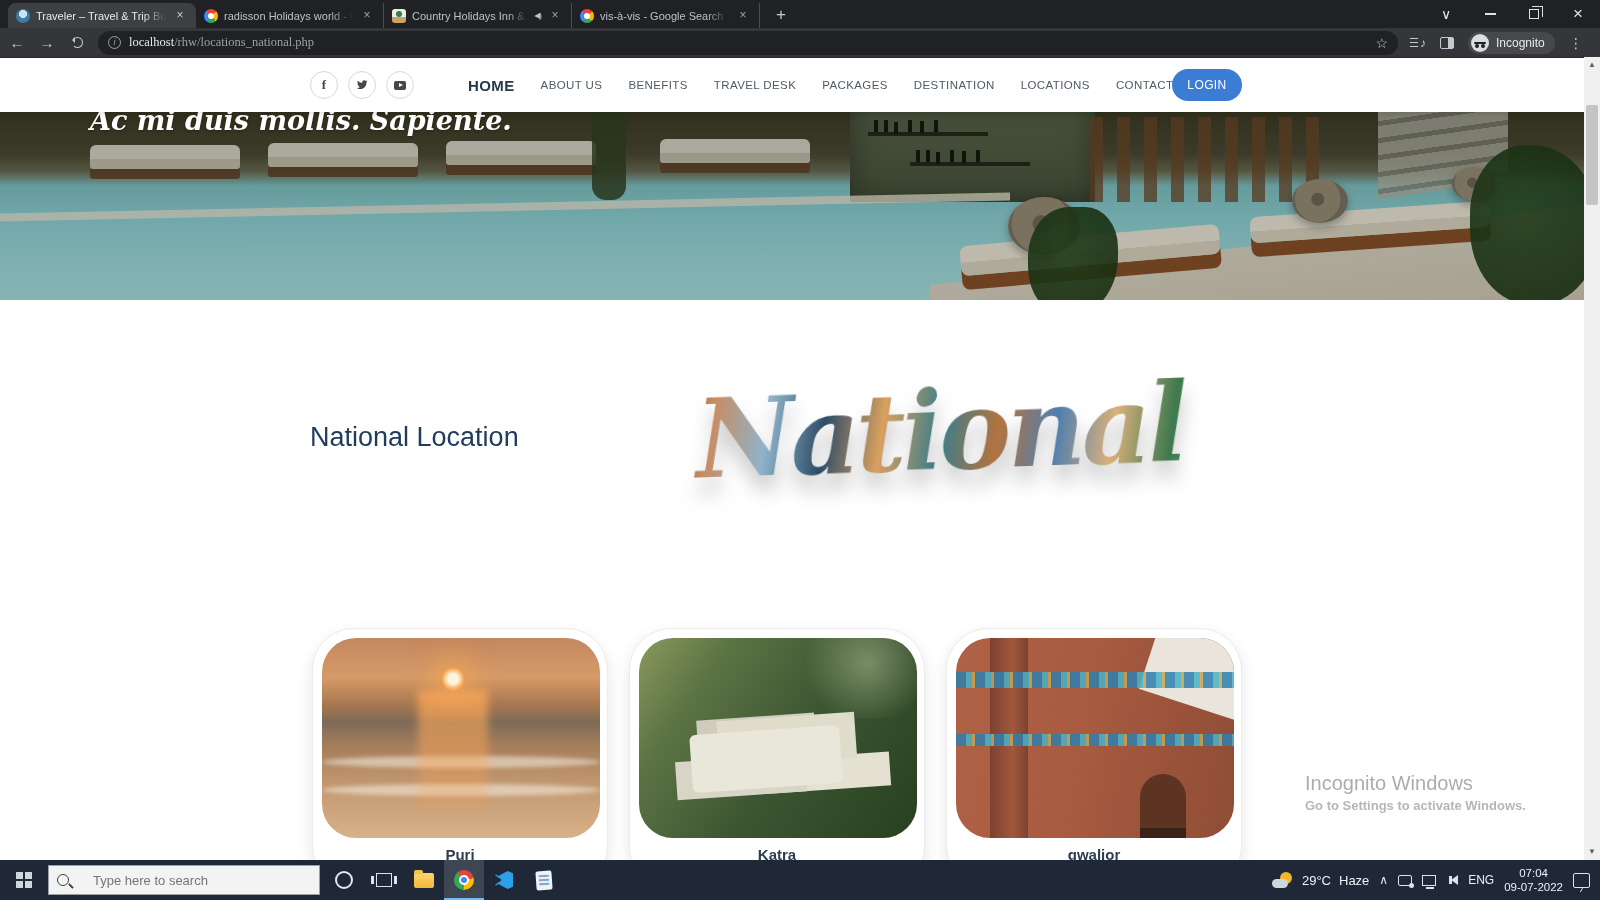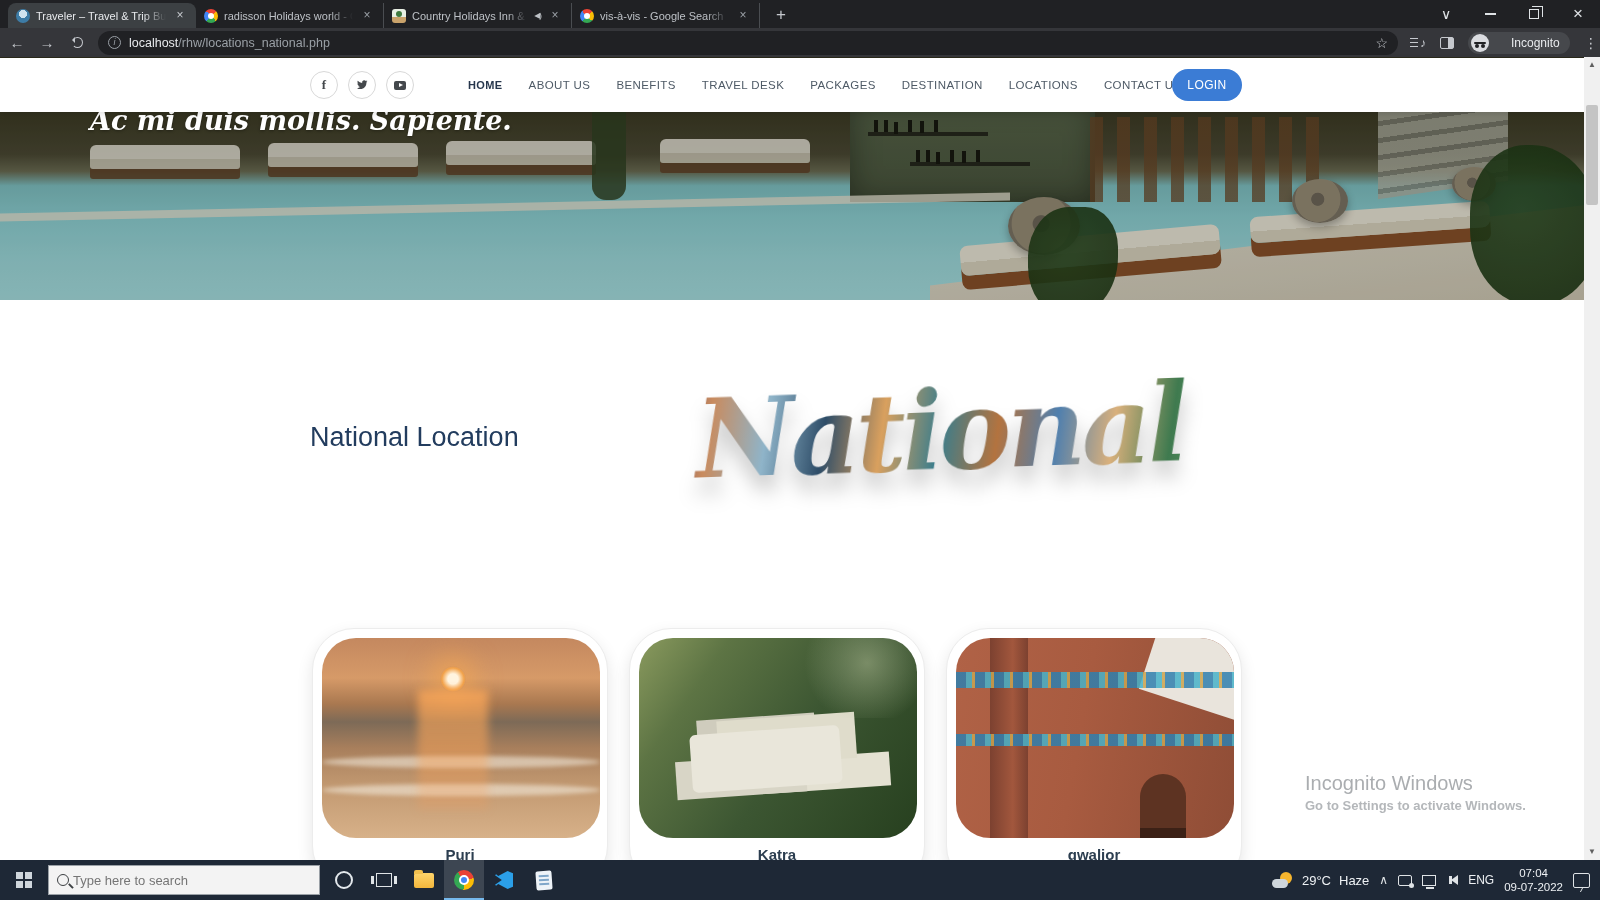--- a/index.html
+++ b/index.html
@@ -26,44 +26,44 @@
   .cap-restore { width:10px; height:10px; border:1px solid #dfe3e6; position:relative; }
   .cap-restore::before { content:""; position:absolute; left:2px; top:-4px; width:10px; height:10px; border:1px solid #dfe3e6; border-left:none; border-bottom:none; }
   .cap-min { width:11px; height:1.5px; background:#dfe3e6; }
 
   .toolbar { position:absolute; left:0; top:28px; width:1600px; height:30px; background:#35363a; display:flex; align-items:center; border-bottom:1px solid #000; }
   .navbtn { width:26px; height:26px; display:flex; align-items:center; justify-content:center; color:#c6c9ce; font-size:15px; margin-left:4px; }
   .reload-ic { width:11px; height:11px; border:1.6px solid #c6c9ce; border-radius:50%; border-left-color:transparent; position:relative; }
   .reload-ic::after{ content:""; position:absolute; left:-4px; top:-1px; border:3.5px solid transparent; border-right-color:#c6c9ce; }
   .omnibox { flex:none; display:flex; align-items:center; width:1300px; height:24px; margin-left:8px; background:#202124; border-radius:12px; padding:0 10px; }
   .info-ic { width:13px; height:13px; border:1px solid #9aa0a6; border-radius:50%; color:#9aa0a6; font-size:9px; line-height:11px; text-align:center; font-style:italic; flex:none; }
-  .url { margin-left:8px; font-size:12.5px; color:#e8eaed; white-space:nowrap; flex:1; }
+  .url { margin-left:8px; font-size:12.5px; color:#e8eaed; white-space:nowrap; flex:1;font-family:Liberation Serif, serif; }
   .url .path { color:#9aa0a6; }
   .star { color:#c6c9ce; font-size:14px; }
   .after-box { display:flex; align-items:center; gap:14px; margin-left:12px; }
   .media-ic { color:#c6c9ce; font-size:12px; position:relative; padding-left:10px; }
   .media-ic::before{ content:""; position:absolute; left:0; top:2px; width:8px; height:1.5px; background:#c6c9ce; box-shadow:0 4px 0 #c6c9ce, 0 8px 0 #c6c9ce; }
   .panel-ic { width:14px; height:12px; border:1.5px solid #c6c9ce; border-radius:2px; position:relative; }
   .panel-ic::after { content:""; position:absolute; right:0; top:0; bottom:0; width:5px; background:#c6c9ce; }
-  .incog { display:flex; align-items:center; gap:22px; background:#46484c; border-radius:13px; padding:2px 10px 2px 3px; color:#e8eaed; font-size:12px; }
+  .incog { display:flex; align-items:center; gap:7px; background:#46484c; border-radius:13px; padding:2px 10px 2px 3px; color:#e8eaed; font-size:12px; }
   .spy { width:18px; height:18px; background:#dadce0; border-radius:50%; position:relative; }
   .spy::before { content:""; position:absolute; left:3px; top:8px; width:12px; height:2px; background:#202124; border-radius:1px; }
   .spy::after { content:""; position:absolute; left:4px; top:10px; width:4px; height:4px; background:#202124; border-radius:50%; box-shadow:6px 0 0 #202124; }
   .dots { color:#c6c9ce; font-size:14px; }
 
   
   .sitenav { position:absolute; left:0; top:58px; width:1584px; height:54px; background:#fff; box-shadow:0 2px 6px rgba(0,0,0,.12); z-index:5; display:flex; align-items:center; }
   .socials { position:absolute; left:310px; display:flex; gap:10px; }
   .soc { width:28px; height:28px; border:1px solid #d8d8d8; border-radius:50%; display:flex; align-items:center; justify-content:center; color:#44484c; font-size:13px; background:#fff; }
   .soc svg { width:12px; height:12px; fill:#44484c; }
   .yt-ic { width:12px; height:9px; background:#44484c; border-radius:2px; position:relative; }
   .yt-ic::after { content:""; position:absolute; left:4.5px; top:2.2px; border:2.4px solid transparent; border-left:4px solid #fff; }
   .menu { position:absolute; left:468px; display:flex; align-items:center; gap:26px; }
   .menu-item { font-size:11.5px; letter-spacing:.4px; color:#4e5a66; cursor:pointer; }
-  .menu-item.current { font-size:11px; font-weight:bold; color:#27374d; }
+  .menu-item.current { font-size:15px; font-weight:bold; color:#27374d; }
   .login-btn { position:absolute; left:1172px; width:70px; height:32px; border-radius:16px; background:#3b7cd5; color:#fff; font-size:12px; letter-spacing:.4px; display:flex; align-items:center; justify-content:center; }
 
   
   .hero { position:absolute; left:0; top:57px; width:1584px; height:243px; overflow:hidden; background:linear-gradient(180deg,#33301f 0%,#3e3b26 26%,#4a4733 40%,#6a6a52 47%,#7fc2c6 53%,#8ed2d7 66%,#9fdce0 84%,#a8e1e5 100%); }
   .hz { position:absolute; }
   .lounger { background:linear-gradient(180deg,#f2ede2 0 60%,#d9d2c2 60% 100%); border-radius:6px 6px 3px 3px; box-shadow:0 10px 0 #5f3f26; opacity:.85; }
   .barwall { left:850px; top:43px; width:245px; height:102px; background:linear-gradient(180deg,#57644a,#49543d); box-shadow:inset 0 0 30px rgba(0,0,0,.4); }
   .shelf { position:absolute; left:18px; width:120px; height:4px; background:#23241c; }
   .shelf::before { content:""; position:absolute; left:6px; top:-12px; width:4px; height:12px; background:#14140e; box-shadow:10px 0 0 #14140e,20px 2px 0 #14140e,34px 0 0 #14140e,46px 1px 0 #14140e,60px 0 0 #14140e; }
   .chairs { left:1090px; top:60px; width:240px; height:85px; background:repeating-linear-gradient(90deg,#6a4526 0 13px, rgba(0,0,0,0) 13px 27px); opacity:.75; }
@@ -114,21 +114,21 @@
   .scrollbar { position:absolute; right:0; top:57px; width:16px; height:803px; background:#f0f0f0; z-index:6; }
   .sb-arrow { width:16px; height:16px; text-align:center; font-size:8px; line-height:16px; color:#5f5f5f; }
   .sb-thumb { position:absolute; left:2px; top:48px; width:12px; height:100px; background:#c4c4c4; border-radius:2px; }
   .sb-down { position:absolute; bottom:0; }
 
   
   .taskbar { position:absolute; left:0; top:860px; width:1600px; height:40px; background:#1e2836; z-index:10; display:flex; align-items:center; }
   .startbtn { width:48px; height:40px; display:flex; align-items:center; justify-content:center; }
   .winlogo { width:16px; height:16px; display:grid; grid-template-columns:7px 7px; grid-template-rows:7px 7px; gap:2px; }
   .winlogo i { background:#cfd6dc; }
-  .tsearch { width:272px; height:30px; background:#f3f3f3; border:1px solid #9aa0a6; display:flex; align-items:center; padding:0 8px; gap:4px; }
+  .tsearch { width:272px; height:30px; background:#f3f3f3; border:1px solid #9aa0a6; display:flex; align-items:center; padding:0 8px; gap:24px; }
   .tsearch input { border:none; outline:none; background:transparent; font-size:13px; color:#333; width:210px; font-family:"Liberation Sans",sans-serif; }
   .search-glyph { width:12px; height:12px; border:1.6px solid #3c4043; border-radius:50%; position:relative; flex:none; }
   .search-glyph::after { content:""; position:absolute; left:10px; top:10px; width:6px; height:1.8px; background:#3c4043; transform:rotate(45deg); }
   .tb-ic { width:40px; height:40px; display:flex; align-items:center; justify-content:center; position:relative; }
   .tb-ic.active { background:rgba(255,255,255,.14); box-shadow:inset 0 -2px 0 #76b9ed; }
   .cortana { width:18px; height:18px; border:2px solid #e3e8ec; border-radius:50%; }
   .taskview { width:16px; height:14px; border:1.6px solid #dfe3e6; position:relative; }
   .taskview::before { content:""; position:absolute; left:-6px; top:2px; width:3px; height:8px; background:#dfe3e6; }
   .taskview::after { content:""; position:absolute; right:-6px; top:2px; width:3px; height:8px; background:#dfe3e6; }
   .folder { width:20px; height:15px; background:linear-gradient(180deg,#ffd56b,#f3b63c); border-radius:2px; position:relative; }

